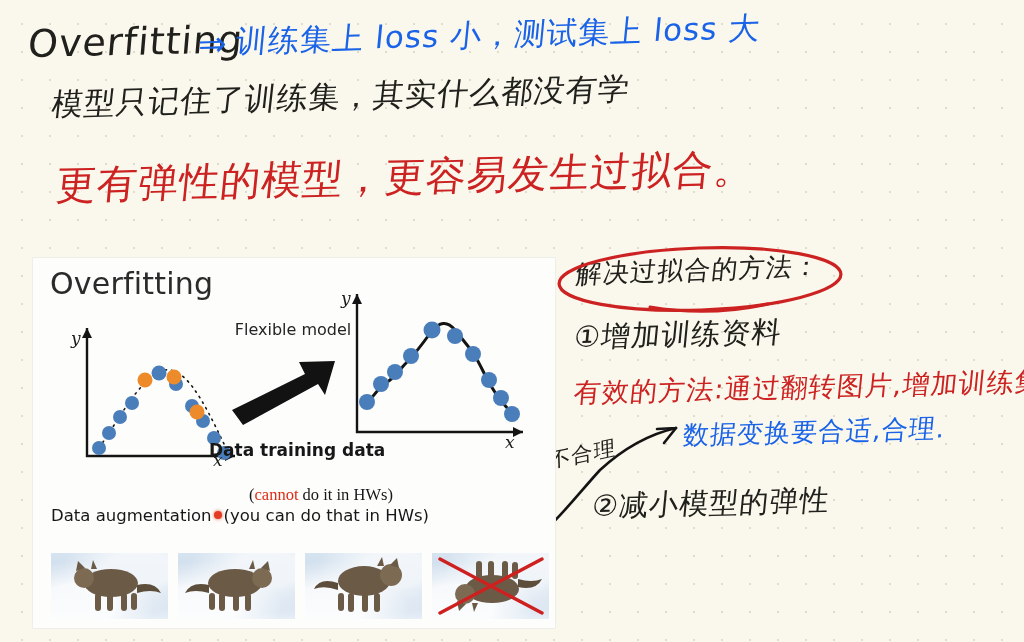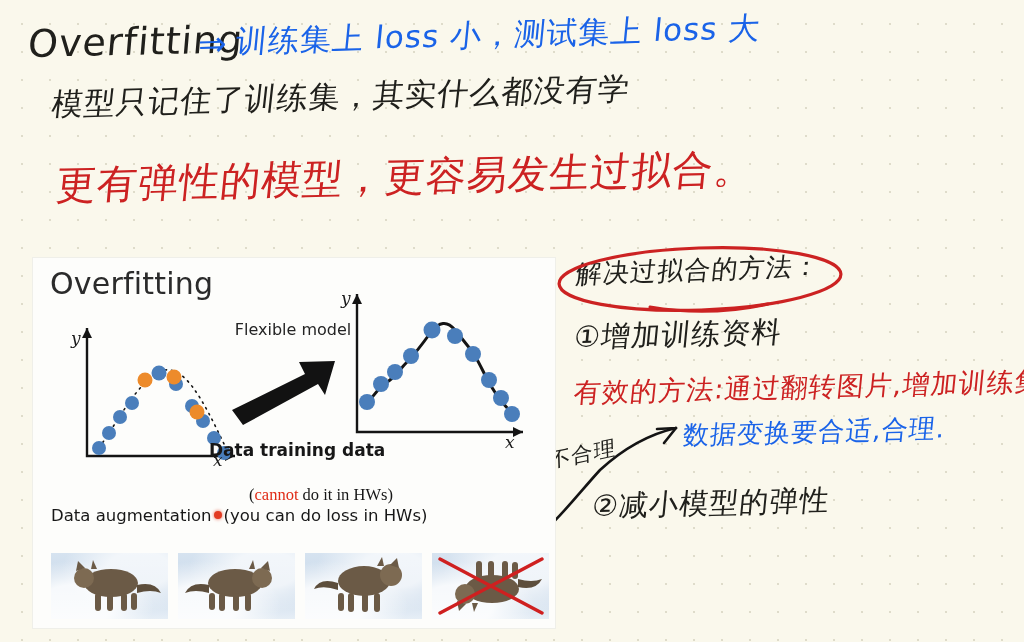--- a/index.html
+++ b/index.html
@@ -191,21 +191,21 @@
       <div class="axis-lbl" style="left:8px;top:8px;">y</div>
       <div class="axis-lbl" style="left:172px;top:152px;">x</div>
     </div>
 
     <div class="more-train">Data training data</div>
     <div class="cannot-line">
       <span>(</span><span class="red">cannot</span><span> do it in HWs)</span>
     </div>
 
     <div class="dataaug">
-      <b>Data augmentation</b><span class="red-dot"></span><span>(you can do loss in HWs)</span>
+      <b>Data augmentation</b><span class="red-dot"></span><span>(you can do that in HWs)</span>
     </div>
 
     <div class="cat" style="left:18px;">
       <div class="snow"></div>
       <svg class="cat-body" width="117" height="66" viewBox="0 0 117 66">
         <g fill="#6b5a46">
           <ellipse cx="60" cy="30" rx="27" ry="14"></ellipse>
           <ellipse cx="33" cy="25" rx="10" ry="10" fill="#7d6a52"></ellipse>
           <path d="M 25 18 L 27 8 L 34 15 Z" fill="#6b5a46"></path>
           <path d="M 40 16 L 42 7 L 46 16 Z" fill="#6b5a46"></path>

